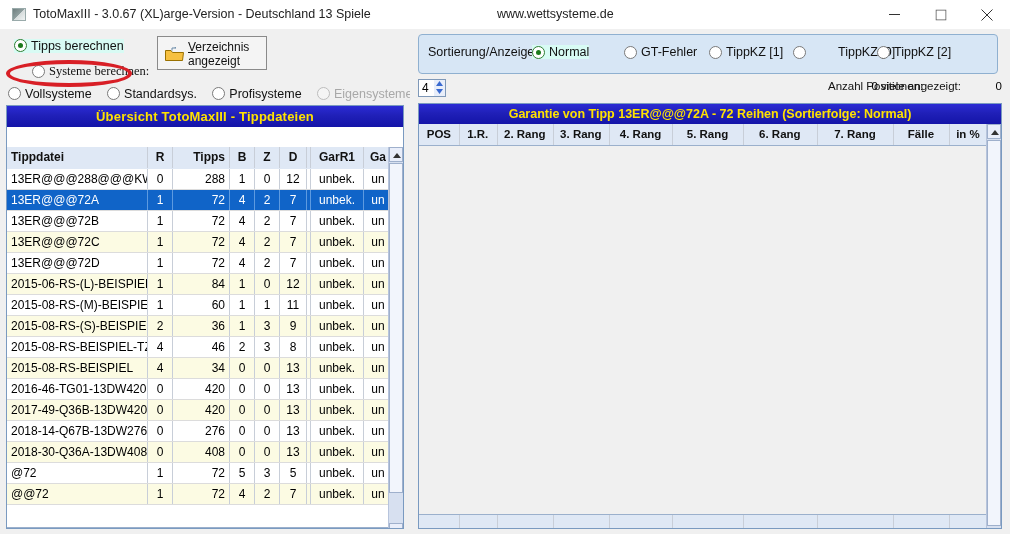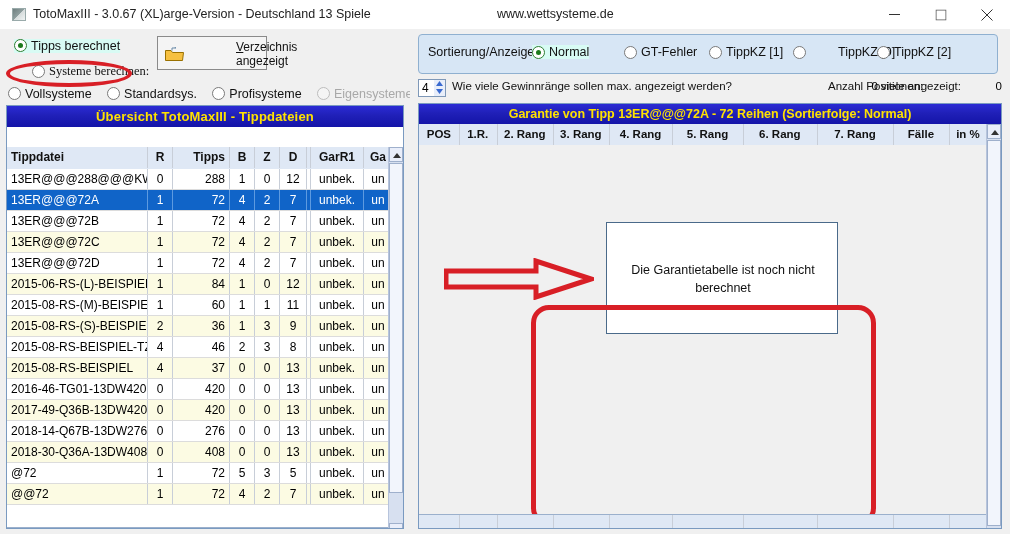--- a/index.html
+++ b/index.html
@@ -42,21 +42,21 @@
   .radio.dis .rdot{border-color:#bdbdbd;background:#f5f5f5;}
   .radio.hl{background:#d8fbf4;}
 
   #r-tipps{position:absolute;left:14px;top:9px;}
   #r-systeme{position:absolute;left:32px;top:34px;font-family:Liberation Serif, serif;}
   #row-sys{position:absolute;left:8px;top:57px;}
 
   .dirbtn{position:absolute;left:157px;top:7px;width:110px;height:34px;
           background:#f4f4f4;border:1px solid #8a8a8a;box-sizing:border-box;cursor:default;}
   .dirbtn .folder{position:absolute;left:7px;top:10px;width:19px;height:14px;}
-  .dirbtn .ftxt{position:absolute;left:30px;top:3px;font-size:12px;line-height:14px;color:#111;margin-left:48px;}
+  .dirbtn .ftxt{position:absolute;left:30px;top:3px;font-size:12px;line-height:14px;color:#111;}
   .dirbtn u{text-decoration:underline;}
 
   
   .annot-ellipse{position:absolute;left:6px;top:31px;width:126px;height:27px;
                  border:4px solid #d81f26;border-radius:50%/50%;box-sizing:border-box;
                  pointer-events:none;}
 
   
   .lgrid{position:absolute;left:6px;top:76px;width:398px;height:424px;
          background:#ffffff;border:1px solid #7a9ac0;box-sizing:border-box;overflow:hidden;}
@@ -165,21 +165,21 @@
           <path d="M0.5 0.5 L11.5 11.5 M11.5 0.5 L0.5 11.5" stroke="#333" stroke-width="1" fill="none"></path>
         </svg>
     </div>
   </div>
 
   <div class="leftpane">
 
     <div class="radio-row" id="r-tipps">
       <span class="radio on hl">
         <span class="rdot"></span>
-        <span>Tipps berechnet</span>
+        <span>Tipps berechnen</span>
       </span>
     </div>
 
     <div class="radio-row" id="r-systeme">
       <span class="radio">
         <span class="rdot"></span>
         <span>Systeme berechnen:</span>
       </span>
     </div>
 
@@ -396,21 +396,21 @@
             <div class="vline" style="left: 222px; height: 20px;"></div>
             <div class="vline" style="left: 247px; height: 20px;"></div>
             <div class="vline" style="left: 272px; height: 20px;"></div>
             <div class="vline" style="left: 299px; height: 20px;"></div>
             <div class="vline" style="left: 303px; height: 20px;"></div>
             <div class="vline" style="left: 356px; height: 20px;"></div>
           </div>
           <div class="lrow alt">
             <div class="lcell c-name">2015-08-RS-BEISPIEL</div>
             <div class="lcell c-r">4</div>
-            <div class="lcell c-tipps">37</div>
+            <div class="lcell c-tipps">34</div>
             <div class="lcell c-b">0</div>
             <div class="lcell c-z">0</div>
             <div class="lcell c-d">13</div>
             <div class="lcell c-g1">unbek.</div>
             <div class="lcell c-g2">un</div>
             <div class="vline" style="left: 140px; height: 20px;"></div>
             <div class="vline" style="left: 165px; height: 20px;"></div>
             <div class="vline" style="left: 222px; height: 20px;"></div>
             <div class="vline" style="left: 247px; height: 20px;"></div>
             <div class="vline" style="left: 272px; height: 20px;"></div>
@@ -574,21 +574,20 @@
         <div class="sval">4</div>
         <div class="sbtns">
           <svg style="top:1px;" width="7" height="5" viewBox="0 0 7 5">
               <path d="M3.5 0 L7 5 L0 5 Z" fill="#3a6ad0"></path>
             </svg>
           <svg style="top:9px;" width="7" height="5" viewBox="0 0 7 5">
               <path d="M0 0 L7 0 L3.5 5 Z" fill="#3a6ad0"></path>
             </svg>
         </div>
       </div>
-      <div class="spin-txt">Wie viele Gewinnränge sollen max. angezeigt werden?</div>
       <div class="spin-pos">Anzahl Positionen:</div>
       <div class="spin-num1">0</div>
       <div class="spin-dav">viele angezeigt:</div>
       <div class="spin-num2">0</div>
     </div>
 
     <div class="rgrid">
       <div class="rgrid-title">Garantie von Tipp 13ER@@@72A - 72 Reihen  (Sortierfolge: Normal)</div>
       <div class="rgrid-head" id="rhead">
           <div class="rh" style="left: 0px; width: 39.7962px;">POS</div>
@@ -605,29 +604,20 @@
           <div class="rh" style="left: 323.796px; width: 74.1656px;">6. Rang</div>
           <div class="vline" style="left: 323.796px; height: 21px;"></div>
           <div class="rh" style="left: 397.962px; width: 75.9745px;">7. Rang</div>
           <div class="vline" style="left: 397.962px; height: 21px;"></div>
           <div class="rh" style="left: 473.936px; width: 56.0764px;">Fälle</div>
           <div class="vline" style="left: 473.936px; height: 21px;"></div>
           <div class="rh" style="left: 530.013px; width: 37.9873px;">in %</div>
           <div class="vline" style="left: 530.013px; height: 21px;"></div>
         </div>
 
-      <div class="rgrid-canvas">
-        <div class="msgbox">
-          <span>Die Garantietabelle ist noch nicht berechnet</span>
-        </div>
-        <div class="annot-rect"></div>
-        <svg class="annot-arrow" viewBox="0 0 150 42">
-          <path d="M2 13 L92 13 L92 3 L147 21 L92 39 L92 29 L2 29 Z" fill="none" stroke="#d81f26" stroke-width="5" stroke-linejoin="miter"></path>
-        </svg>
-      </div>
 
       <div class="rgrid-foot" id="rfoot">
           <div class="rf" style="left: 0px; width: 39.7962px;">GAR</div>
           <div class="rf" style="left: 39.7962px; width: 37.9873px;"></div>
           <div class="vline" style="left: 39.7962px; height: 14px;"></div>
           <div class="rf" style="left: 77.7834px; width: 56.0764px;"></div>
           <div class="vline" style="left: 77.7834px; height: 14px;"></div>
           <div class="rf" style="left: 133.86px; width: 56.0764px;"></div>
           <div class="vline" style="left: 133.86px; height: 14px;"></div>
           <div class="rf" style="left: 189.936px; width: 63.3121px;"></div>

